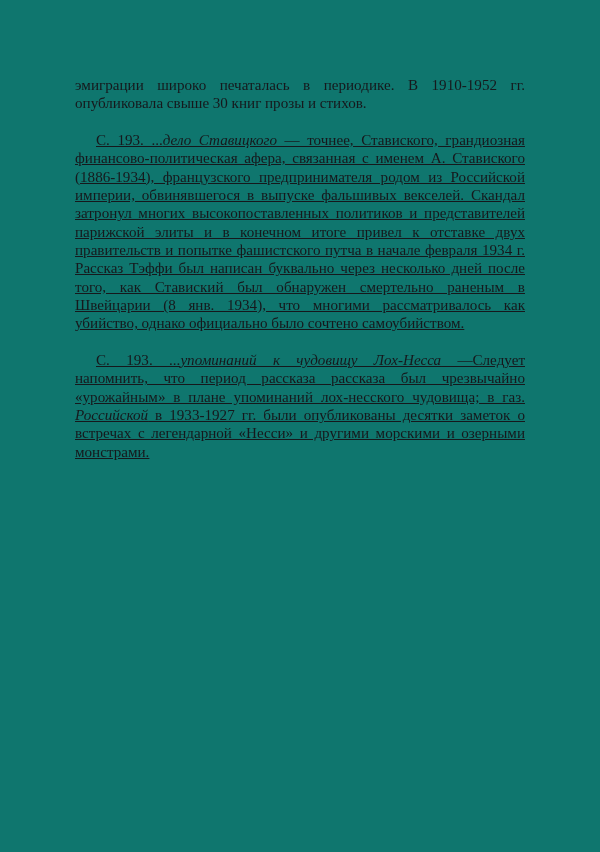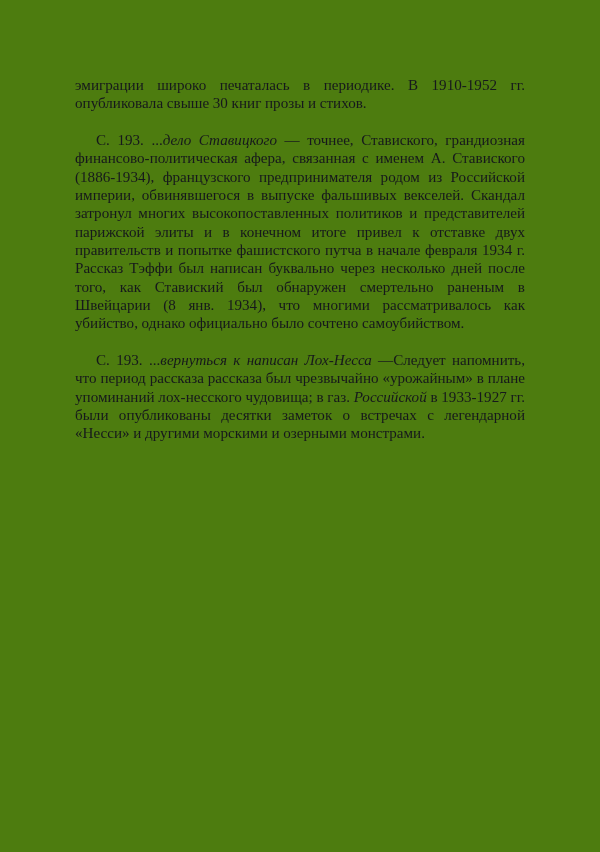--- a/index.html
+++ b/index.html
@@ -4,21 +4,21 @@
 <style>
   html, body {
     margin: 0;
     padding: 0;
     background: #ffffff;
   }
   .page {
     position: relative;
     width: 600px;
     height: 852px;
-    background: #4d7c0f;
+    background: #0f766e;
     overflow: hidden;
     box-sizing: border-box;
   }
   .text-block {
     position: absolute;
     left: 75px;
     top: 76px;
     width: 450px;
   }
   .para {
@@ -32,28 +32,29 @@
     -webkit-hyphens: none;
     hyphens: none;
     word-spacing: -0.1px;
     letter-spacing: 0.01px;
   }
   .para.indent {
     text-indent: 21px;
   }
   .para + .para {
     margin-top: 18.3px;
+    text-decoration: underline;
   }
   .para i,
   .para em {
     font-style: italic;
   }
 </style>
 </head>
 <body>
 
 <div class="page">
   <div class="text-block">
       <p class="para"><span>эмиграции широко печаталась в периодике. В 1910-1952 гг. опубликовала свыше 30 книг прозы и стихов.</span></p>
       <p class="para indent"><span>С. 193. ...</span><i>дело Ставицкого</i><span> — точнее, Ставиского, грандиозная финансово-политическая афера, связанная с именем А. Ставиского (1886-1934), французского предпринимателя родом из Российской империи, обвинявшегося в выпуске фальшивых векселей. Скандал затронул многих высокопоставленных политиков и представителей парижской элиты и в конечном итоге привел к отставке двух правительств и попытке фашистского путча в начале февраля 1934 г. Рассказ Тэффи был написан буквально через несколько дней после того, как Ставиский был обнаружен смертельно раненым в Швейцарии (8 янв. 1934), что многими рассматривалось как убийство, однако официально было сочтено самоубийством.</span></p>
-      <p class="para indent"><span>С. 193. ...</span><i>вернуться к написан Лох-Несса</i><span> —Следует напомнить, что период рассказа рассказа был чрезвычайно «урожайным» в плане упоминаний лох-несского чудовища; в газ. </span><i>Российской</i><span> в 1933-1927 гг. были опубликованы десятки заметок о встречах с легендарной «Несси» и другими морскими и озерными монстрами.</span></p>
+      <p class="para indent"><span>С. 193. ...</span><i>упоминаний к чудовищу Лох-Несса</i><span> —Следует напомнить, что период рассказа рассказа был чрезвычайно «урожайным» в плане упоминаний лох-несского чудовища; в газ. </span><i>Российской</i><span> в 1933-1927 гг. были опубликованы десятки заметок о встречах с легендарной «Несси» и другими морскими и озерными монстрами.</span></p>
     </div>
 </div>
 
 </body></html>

